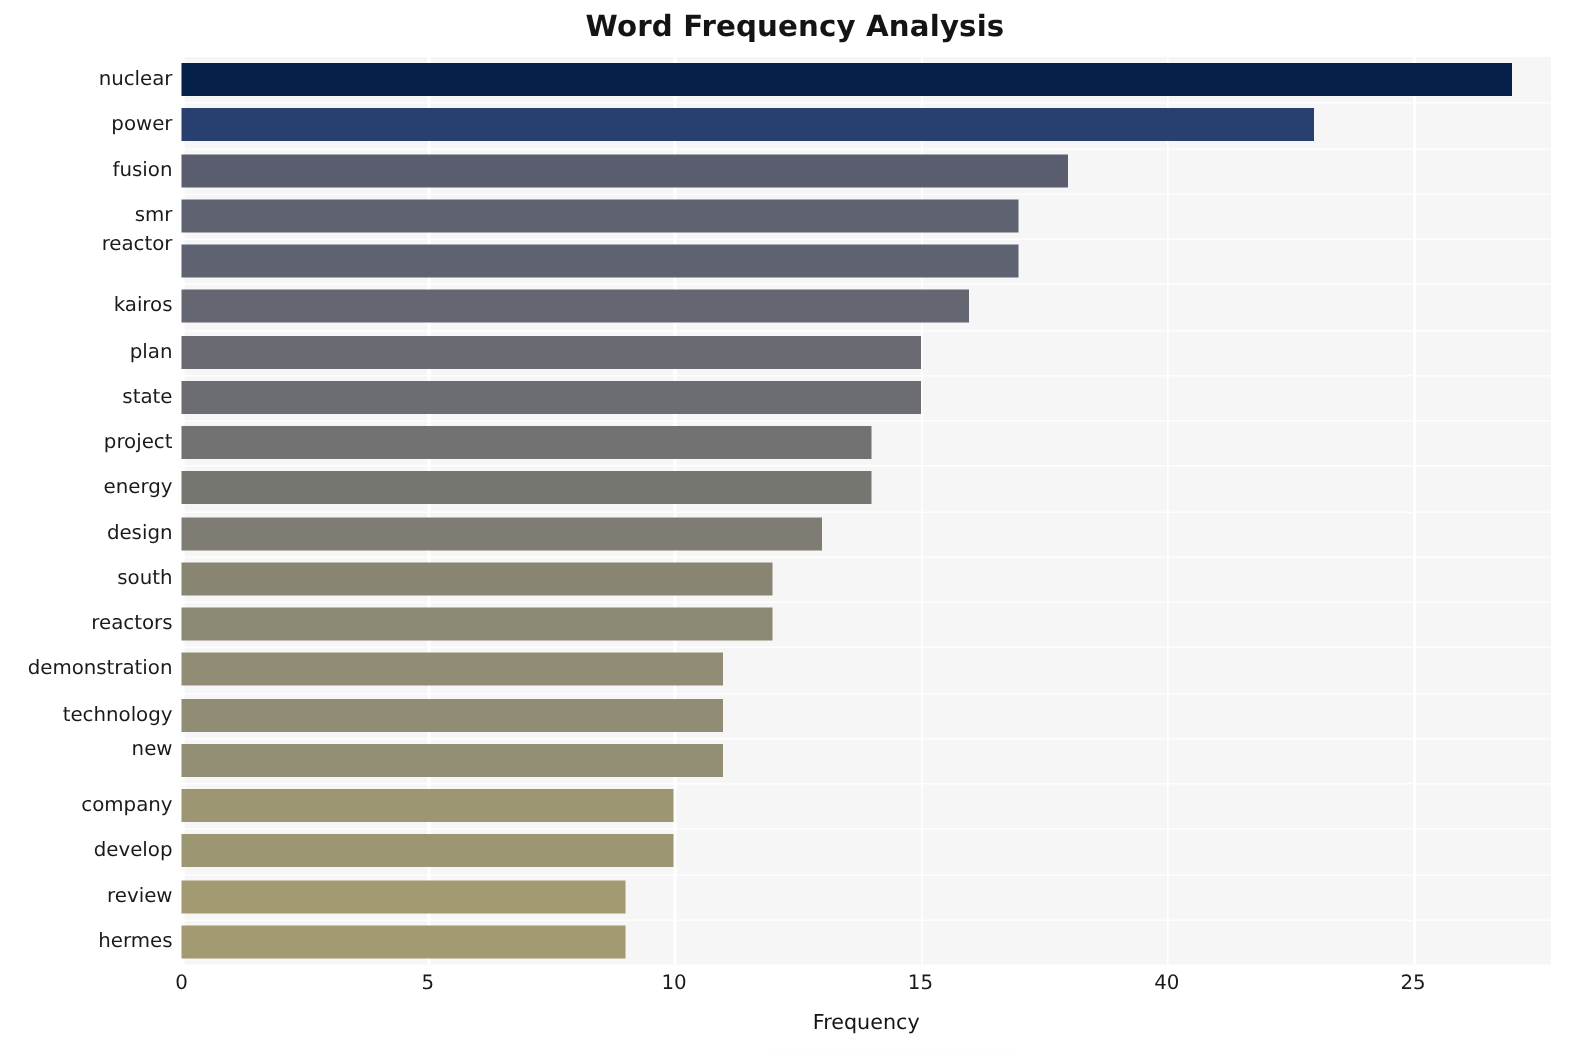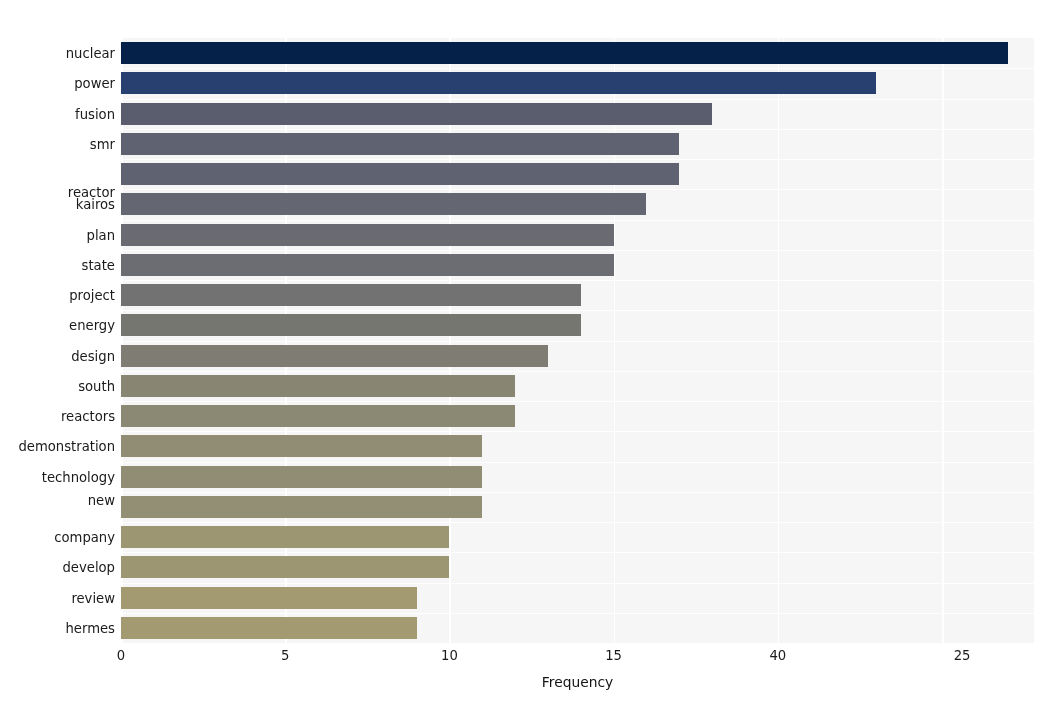--- a/index.html
+++ b/index.html
@@ -120,20 +120,21 @@
     text-align: center;
     font-size: 13.8px;
     color: #141414;
   }
 </style>
 </head>
 <body>
 
 <div id="figure">
 
+  <div id="chart-title">Word Frequency Analysis</div>
 
   <div id="plot-area">
     <div id="grid-v-layer">
         <div class="gridline-v" style="left: 0px;"></div>
         <div class="gridline-v" style="left: 164.209px;"></div>
         <div class="gridline-v" style="left: 328.417px;"></div>
         <div class="gridline-v" style="left: 492.626px;"></div>
         <div class="gridline-v" style="left: 656.835px;"></div>
         <div class="gridline-v" style="left: 821.043px;"></div>
       </div>
@@ -180,21 +181,21 @@
         <div class="bar" title="review: 9" style="top: 548.625px; width: 295.576px; background: rgb(163, 154, 114);"></div>
         <div class="bar" title="hermes: 9" style="top: 578.875px; width: 295.576px; background: rgb(163, 154, 114);"></div>
       </div>
   </div>
 
   <div id="y-tick-labels">
       <div class="y-tick" style="top: 15.125px;">nuclear</div>
       <div class="y-tick" style="top: 45.375px;">power</div>
       <div class="y-tick" style="top: 75.625px; margin-left: 29px;">fusion</div>
       <div class="y-tick" style="top: 105.875px;">smr</div>
-      <div class="y-tick" style="top: 154px;">reactor</div>
+      <div class="y-tick" style="top: 125px;">reactor</div>
       <div class="y-tick" style="top: 166.375px;">kairos</div>
       <div class="y-tick" style="top: 196.625px;">plan</div>
       <div class="y-tick" style="top: 226.875px;">state</div>
       <div class="y-tick" style="top: 257.125px;">project</div>
       <div class="y-tick" style="top: 287.375px;">energy</div>
       <div class="y-tick" style="top: 317.625px;">design</div>
       <div class="y-tick" style="top: 347.875px;">south</div>
       <div class="y-tick" style="top: 378.125px;">reactors</div>
       <div class="y-tick" style="top: 408.375px;">demonstration</div>
       <div class="y-tick" style="top: 438.625px;">technology</div>
@@ -204,18 +205,18 @@
       <div class="y-tick" style="top: 559.625px;">review</div>
       <div class="y-tick" style="top: 589.875px;">hermes</div>
     </div>
 
   <div id="x-tick-labels">
       <div class="x-tick" style="left: 121px;">0</div>
       <div class="x-tick" style="left: 285.209px;">5</div>
       <div class="x-tick" style="left: 449.417px;">10</div>
       <div class="x-tick" style="left: 613.626px;">15</div>
       <div class="x-tick" style="left: 777.835px;">40</div>
-      <div class="x-tick" style="left: 942.043px; margin-left: 20px;">25</div>
+      <div class="x-tick" style="left: 942.043px;">25</div>
     </div>
 
   <div id="x-axis-title">Frequency</div>
 
 </div>
 
 </body></html>

